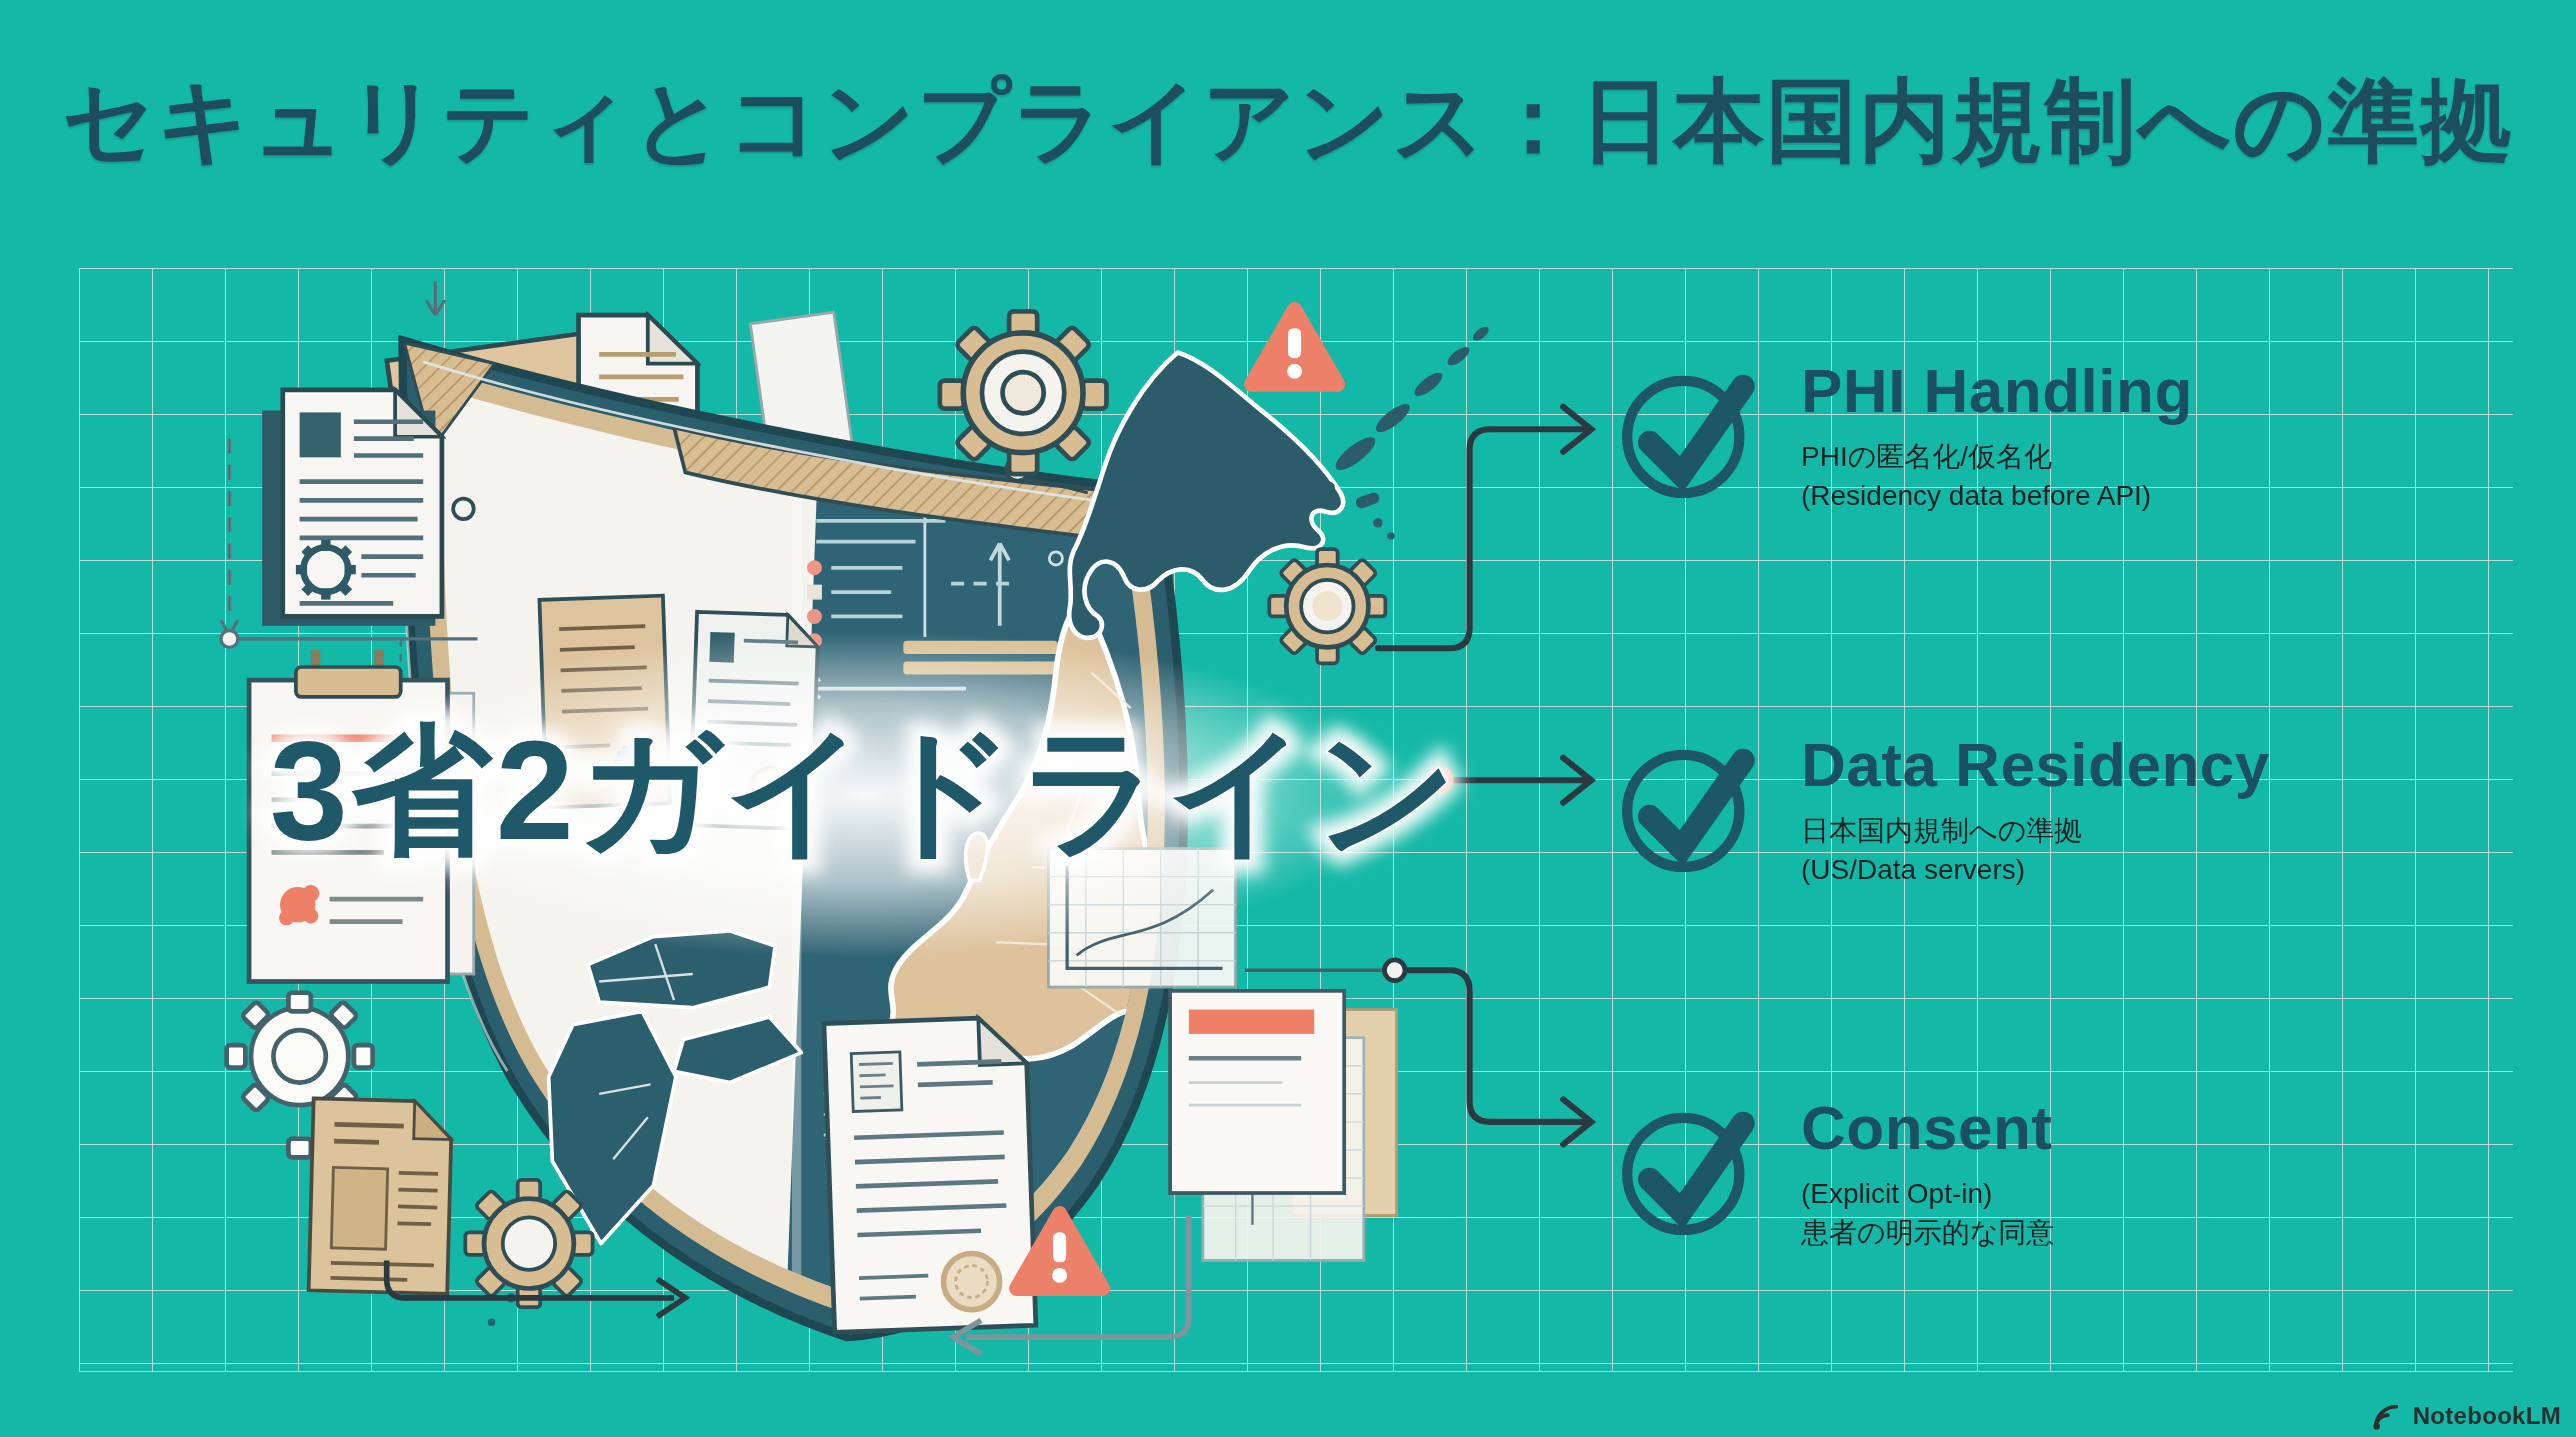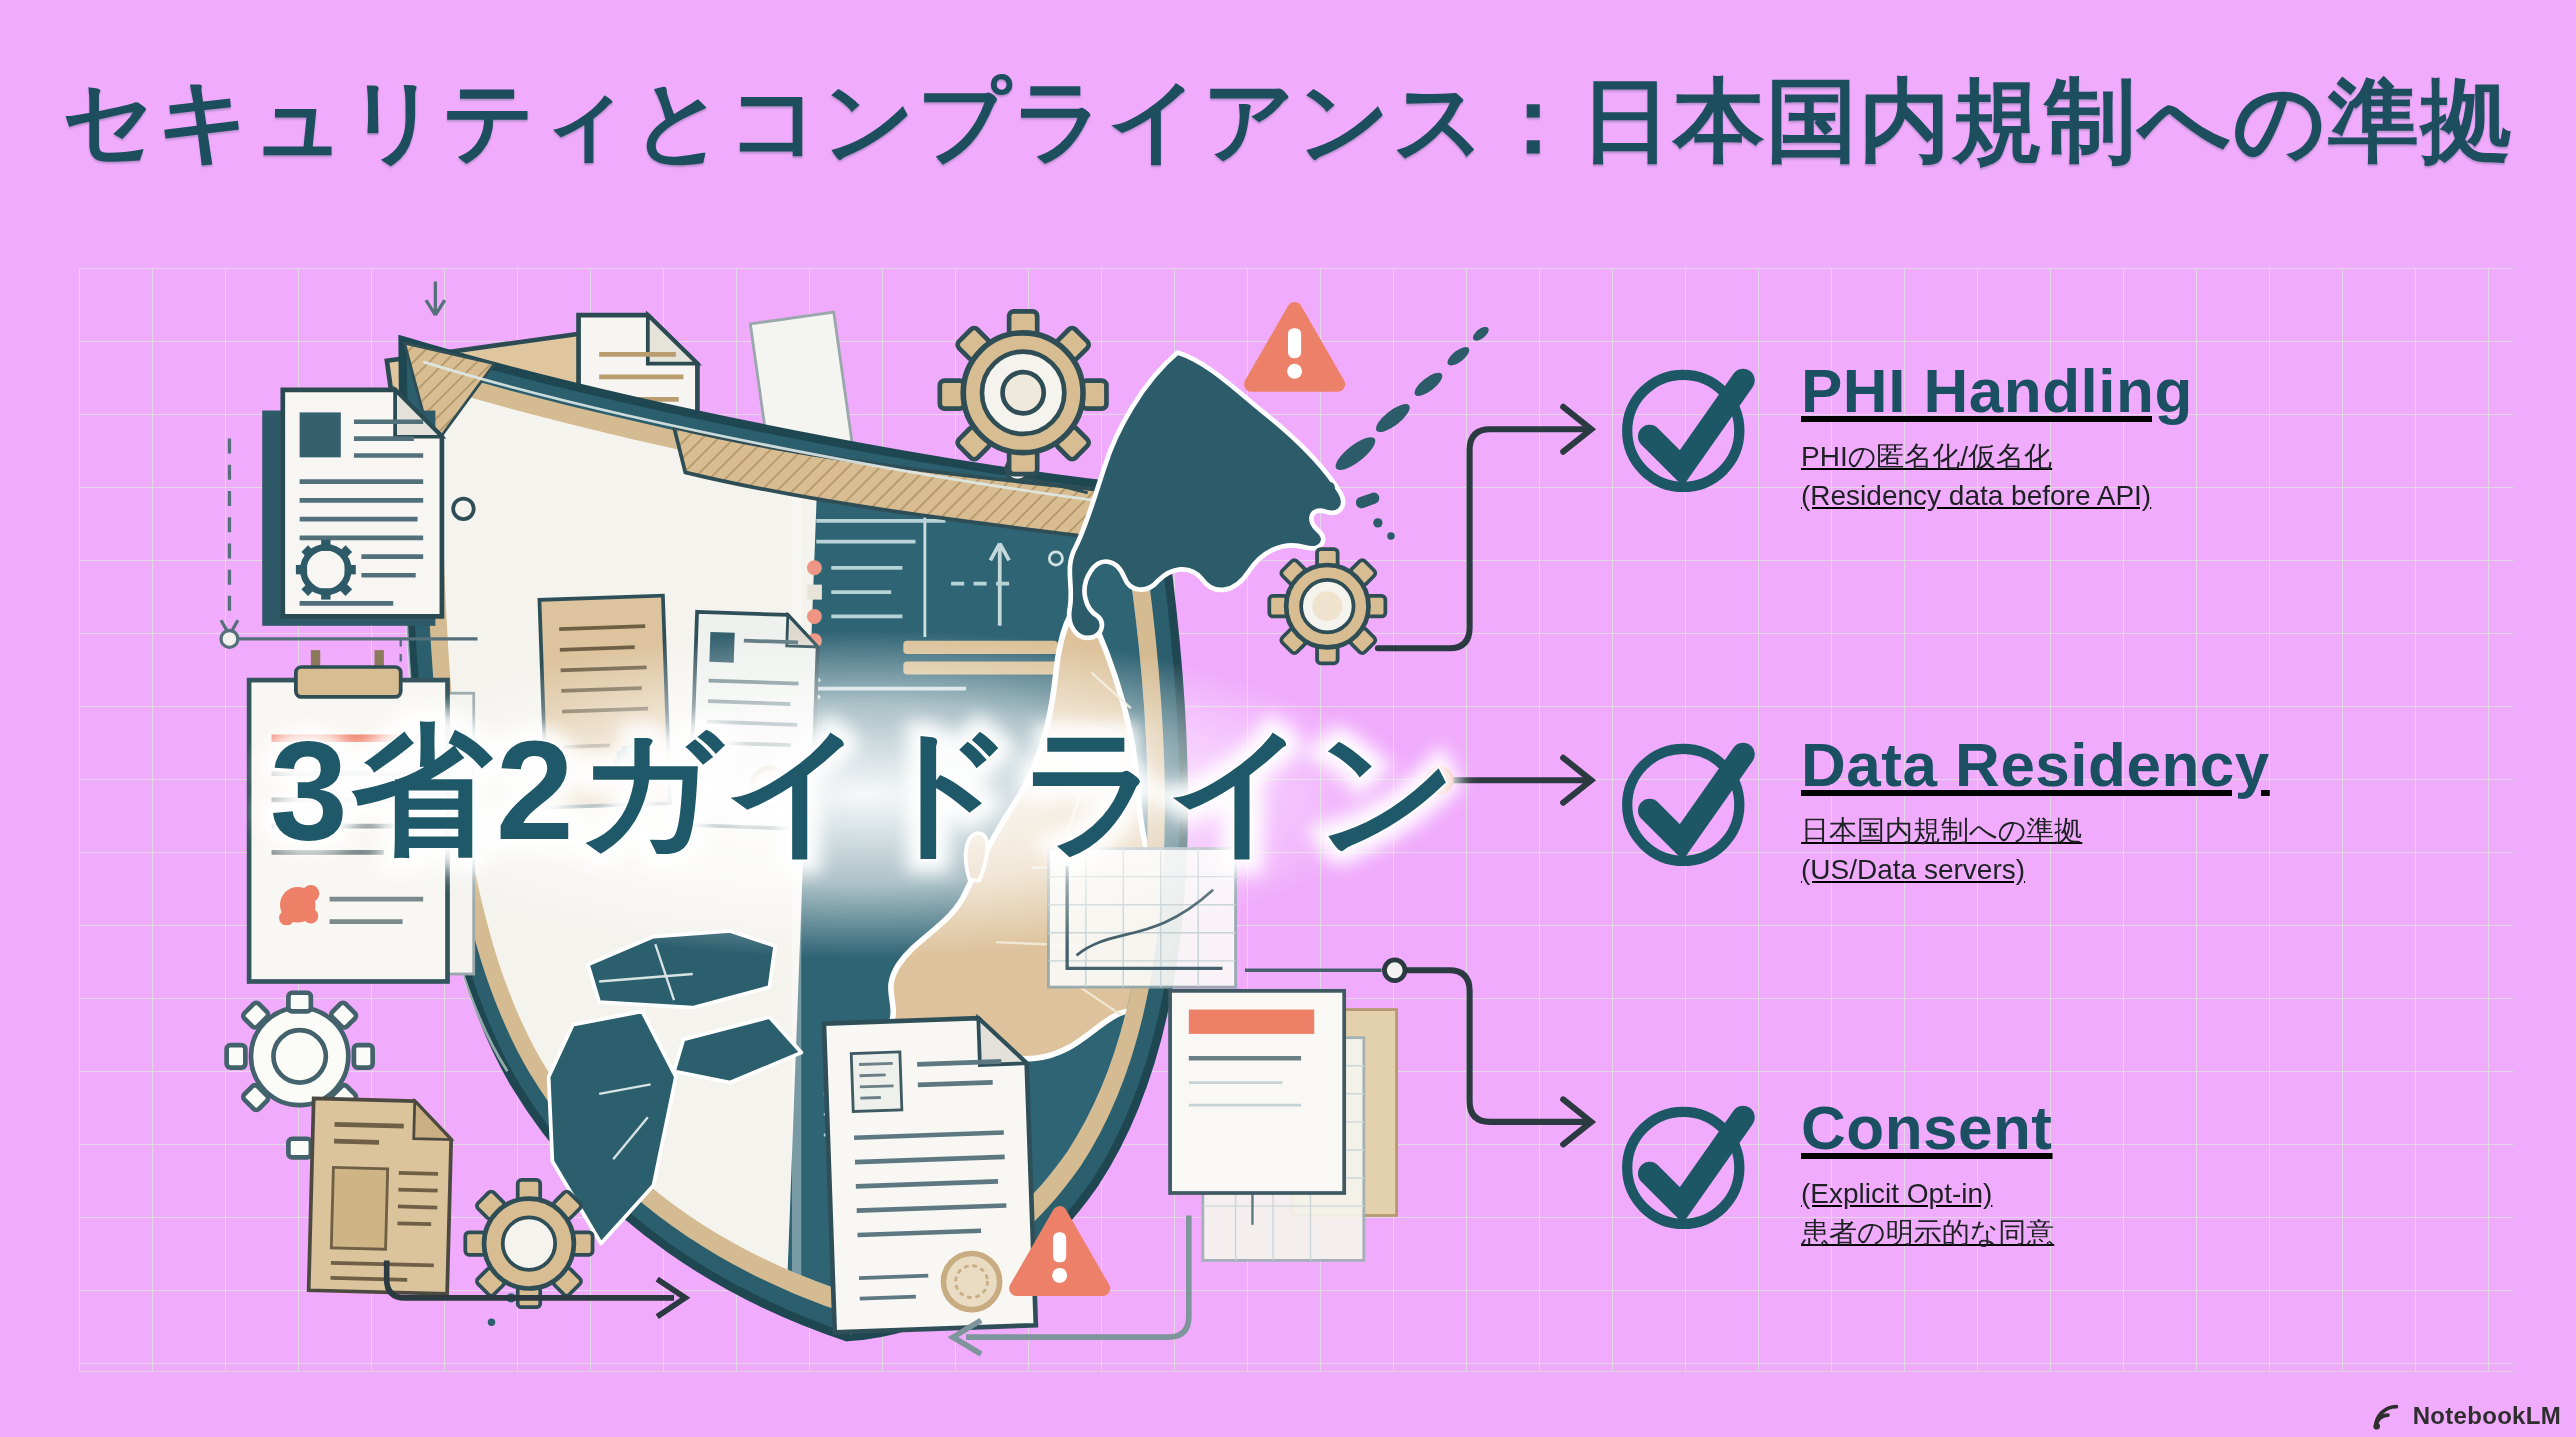--- a/index.html
+++ b/index.html
@@ -1,38 +1,38 @@
 <!DOCTYPE html>
 <html style="font-size:15px"><head>
 <meta charset="utf-8">
 <style>
   html,body{margin:0;padding:0;background:#d8d8d6;}
   .canvas{
     position:relative;width:2576px;height:1438px;overflow:hidden;
-    background:#f0abfc;
+    background:#14b8a6;
     font-family:"Liberation Sans","DejaVu Sans",sans-serif;
   }
   .grid{
     position:absolute;left:79px;top:268px;width:2434px;height:1103px;
     background-image:
       linear-gradient(#e2e4e1 1.4px, transparent 1.4px),
       linear-gradient(90deg,#e2e4e1 1.4px, transparent 1.4px);
     background-size:73px 73px;
     border-bottom:1.9px solid #dbddd9;
     opacity:.8;
   }
   .page-title{
     position:absolute;left:0;top:60px;width:100%;text-align:center;
     font-size:91px;font-weight:bold;color:#1c4e5e;letter-spacing:1.9px;
     text-shadow:0 1.9px 1.9px rgba(20,60,72,.25);
     margin:0;
   }
   .illustration{position:absolute;left:75px;top:270px;}
   .checklist{position:absolute;left:1616px;top:0;width:927px;}
-  .check-row{position:absolute;left:0;display:flex;align-items:flex-start;gap:43px;text-decoration:underline;}
+  .check-row{position:absolute;left:0;display:flex;align-items:center;gap:43px;}
   .row-1{top:354px;}
   .row-2{top:728px;}
   .row-3{top:1091px;}
   .check-icon{flex:0 0 142px;width:142px;height:150px;}
   .check-text{padding-top:1.9px;}
   .check-title{
     font-size:62px;font-weight:bold;color:#1a5062;line-height:1.12;
     margin:0 0 13px 0;letter-spacing:0.5px;
   }
   .check-sub{

